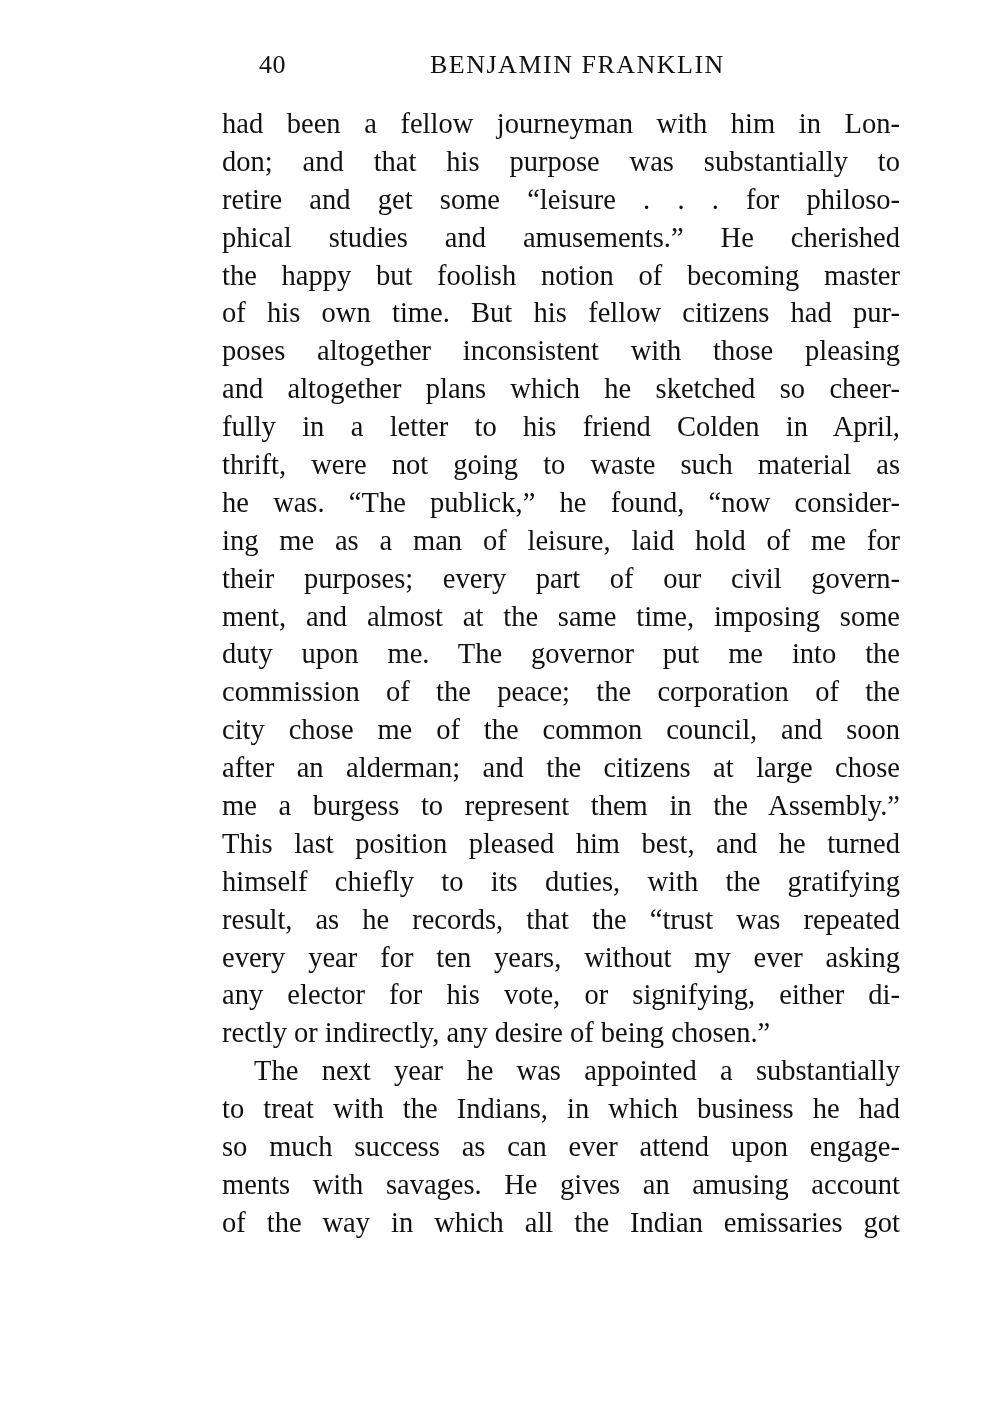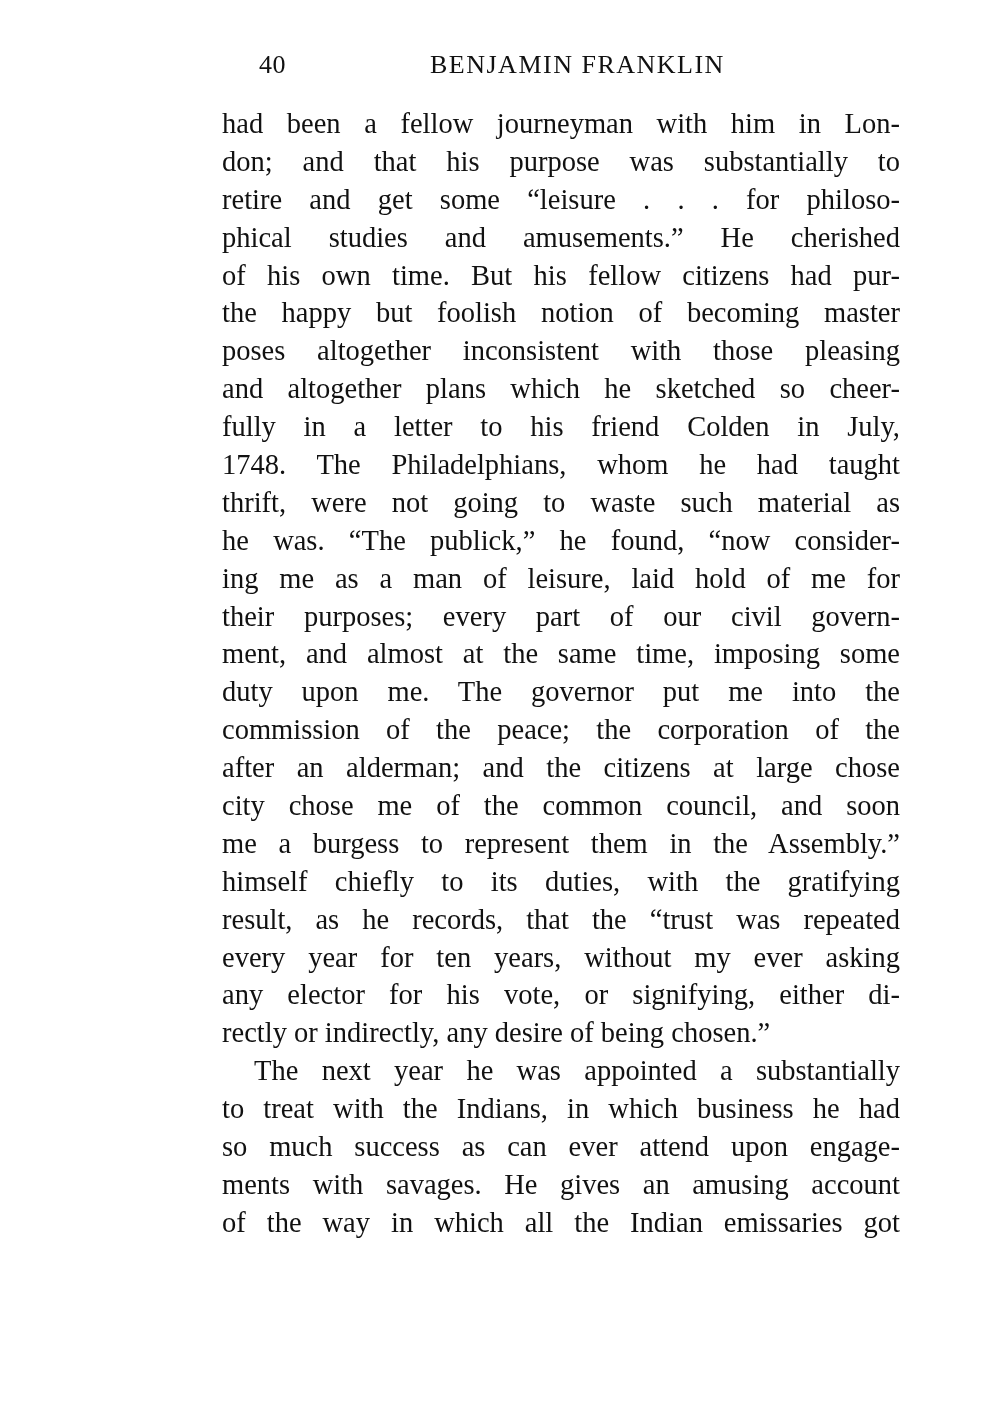--- a/index.html
+++ b/index.html
@@ -73,36 +73,36 @@
     <span class="page-number">40</span>
     <span class="running-title">BENJAMIN FRANKLIN</span>
   </div>
 
   <div class="body-text">
     <div class="paragraph">
       <div class="line">had been a fellow journeyman with him in Lon-</div>
       <div class="line">don; and that his purpose was substantially to</div>
       <div class="line">retire and get some “leisure . . . for philoso-</div>
       <div class="line">phical studies and amusements.” He cherished</div>
+      <div class="line">the happy but foolish notion of becoming master</div>
       <div class="line">of his own time. But his fellow citizens had pur-</div>
-      <div class="line">the happy but foolish notion of becoming master</div>
       <div class="line">poses altogether inconsistent with those pleasing</div>
       <div class="line">and altogether plans which he sketched so cheer-</div>
-      <div class="line">fully in a letter to his friend Colden in July,</div>
-      <div class="line">1748. The Philadelphians, whom he had taught</div>
+      <div class="line">fully in a letter to his friend Colden in April,</div>
       <div class="line">thrift, were not going to waste such material as</div>
       <div class="line">he was. “The publick,” he found, “now consider-</div>
       <div class="line">ing me as a man of leisure, laid hold of me for</div>
       <div class="line">their purposes; every part of our civil govern-</div>
       <div class="line">ment, and almost at the same time, imposing some</div>
       <div class="line">duty upon me. The governor put me into the</div>
       <div class="line">commission of the peace; the corporation of the</div>
+      <div class="line">city chose me of the common council, and soon</div>
       <div class="line">after an alderman; and the citizens at large chose</div>
-      <div class="line">city chose me of the common council, and soon</div>
       <div class="line">me a burgess to represent them in the Assembly.”</div>
+      <div class="line">This last position pleased him best, and he turned</div>
       <div class="line">himself chiefly to its duties, with the gratifying</div>
       <div class="line">result, as he records, that the “trust was repeated</div>
       <div class="line">every year for ten years, without my ever asking</div>
       <div class="line">any elector for his vote, or signifying, either di-</div>
       <div class="line last">rectly or indirectly, any desire of being chosen.”</div>
     </div>
     <div class="paragraph">
       <div class="line indent">The next year he was appointed a substantially</div>
       <div class="line">to treat with the Indians, in which business he had</div>
       <div class="line">so much success as can ever attend upon engage-</div>

